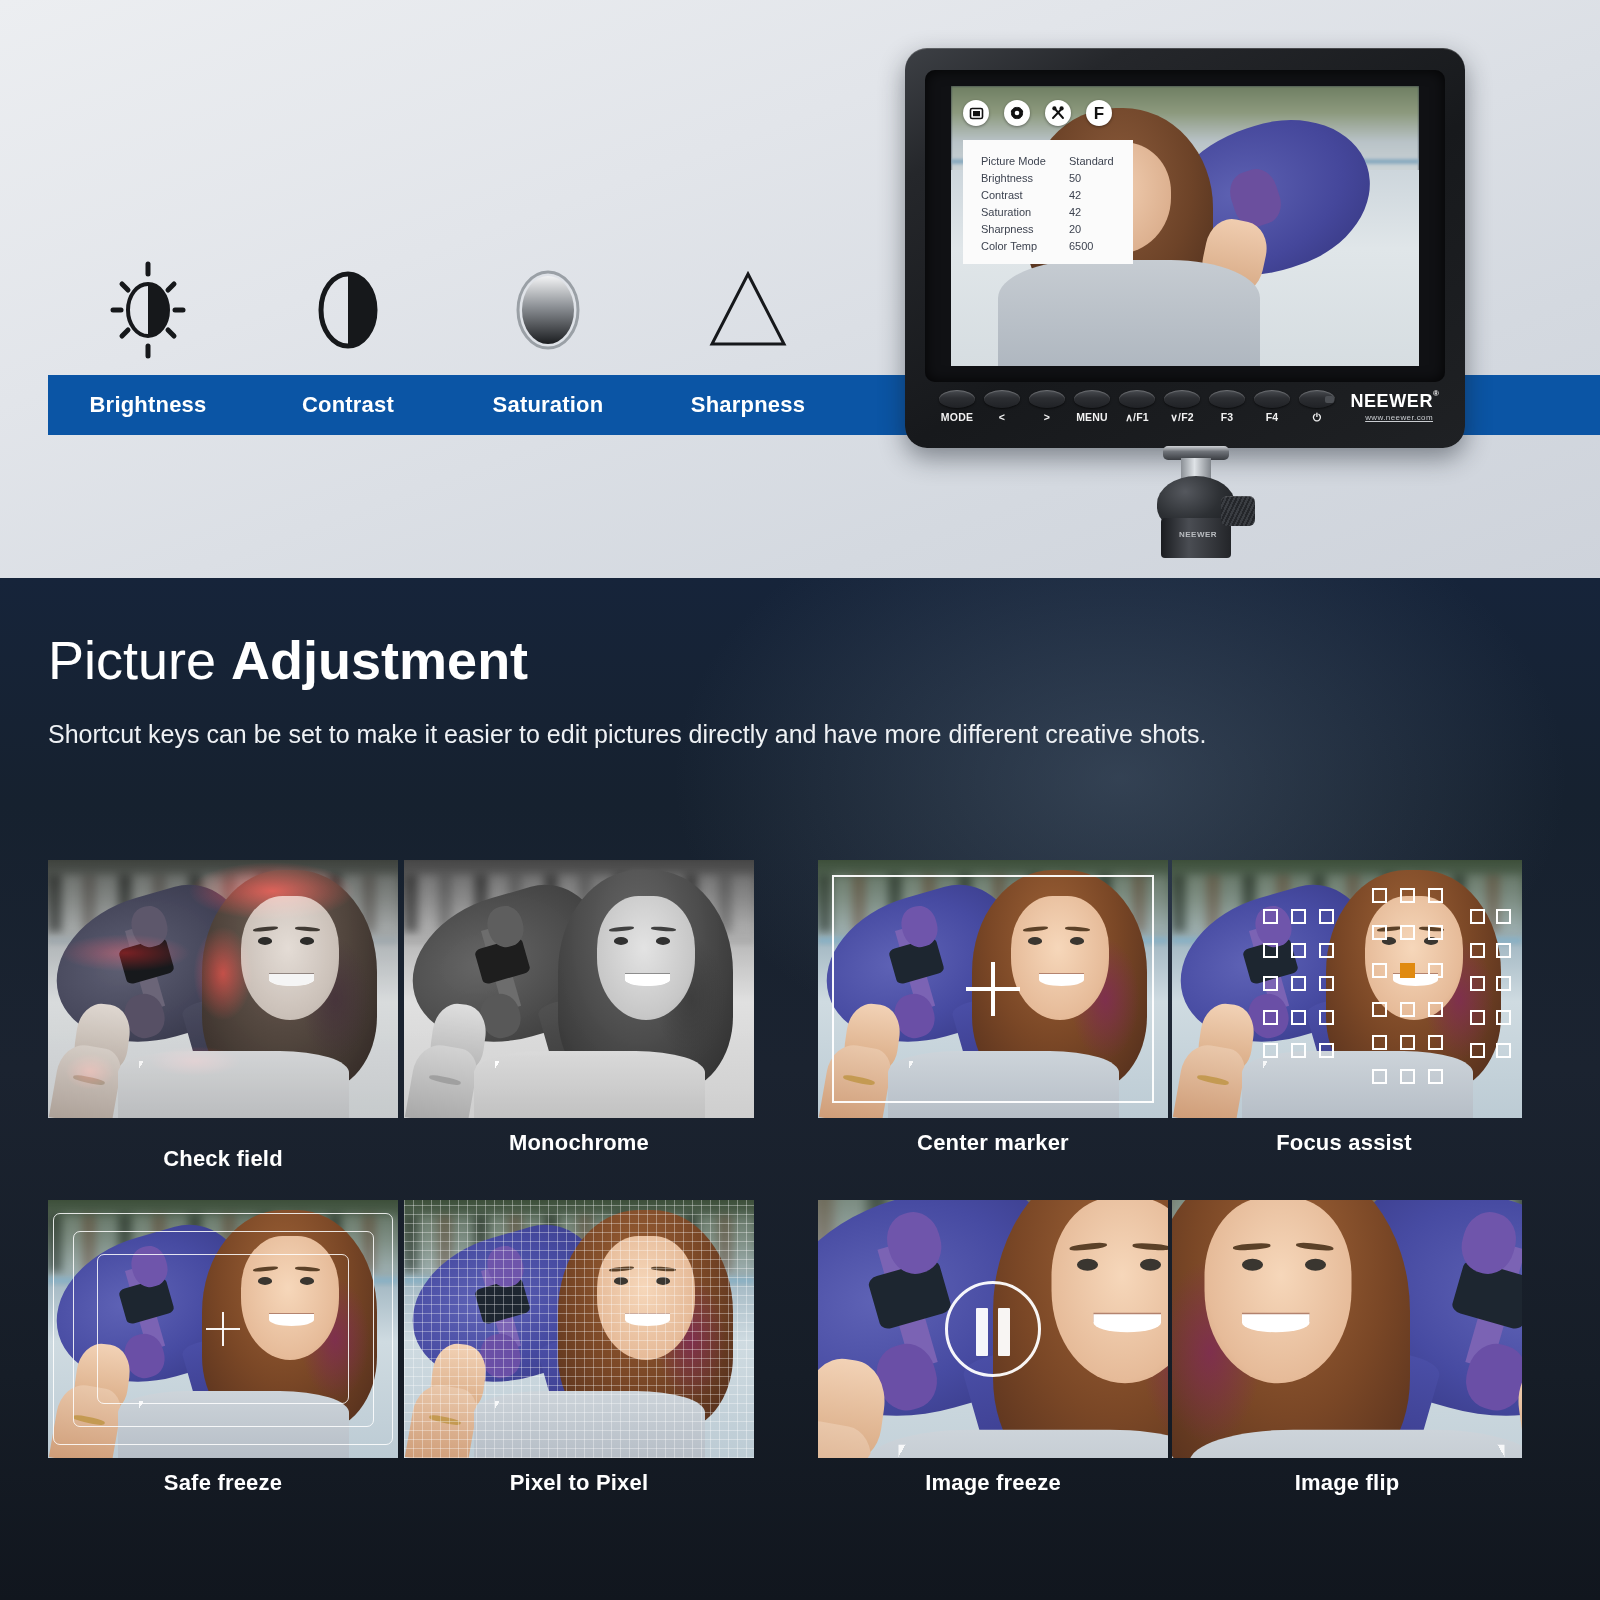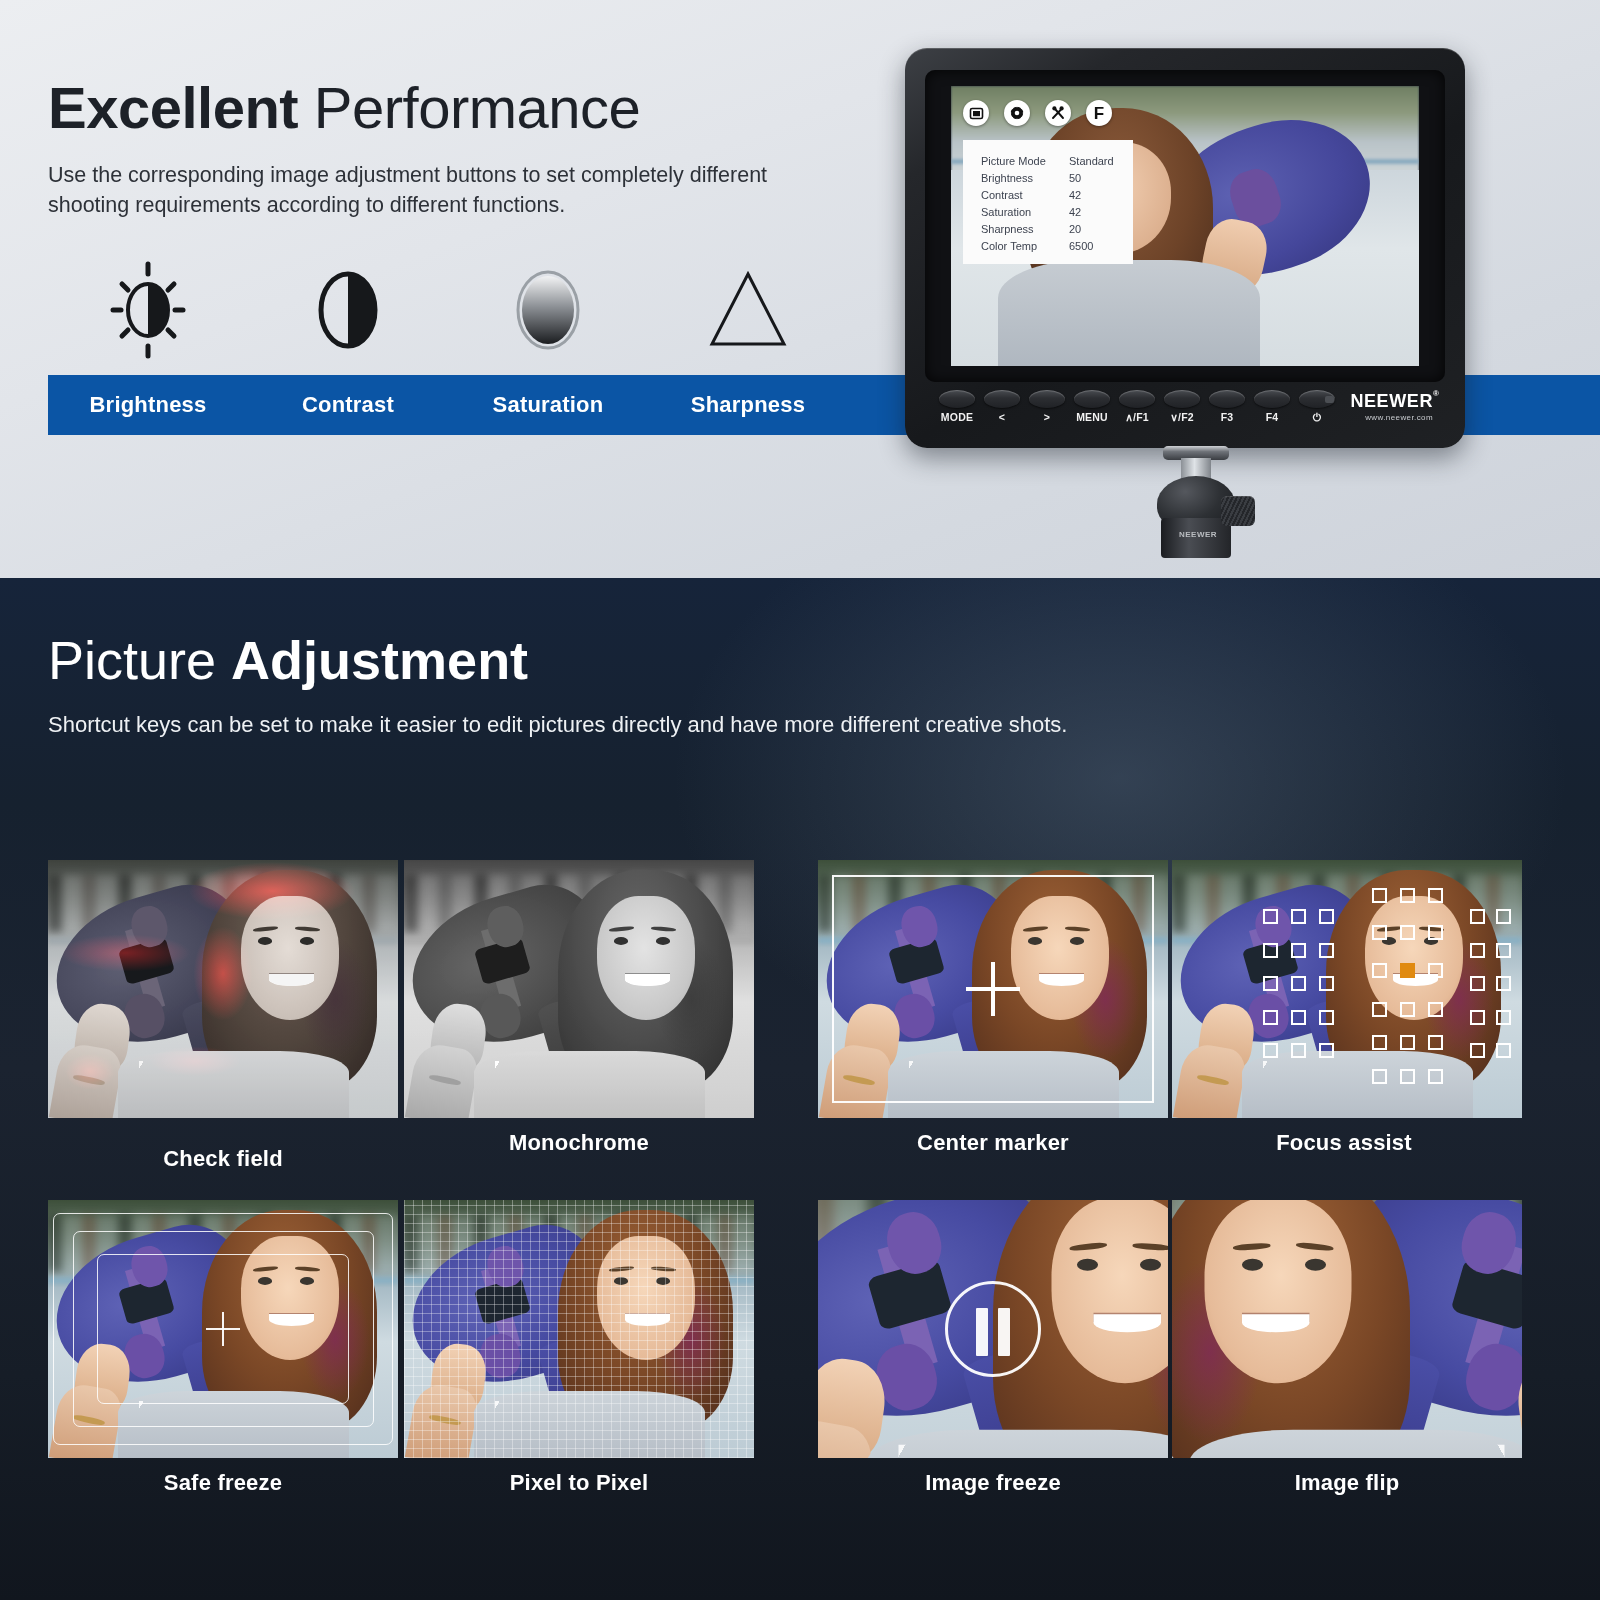--- a/index.html
+++ b/index.html
@@ -138,21 +138,21 @@
   }
   .led{
     position:absolute; left:400px; top:8px; width:9px; height:7px;
     background:#4b4e53; border-radius:2px;
   }
   .brand{ position:absolute; right:12px; top:3px; text-align:right; }
   .brand .bname{
     color:#fff; font-size:18px; font-weight:bold; letter-spacing:.6px; position:relative;
   }
   .brand .bname sup{ font-size:8px; position:absolute; top:-2px; }
-  .brand .burl{ color:#c9ccd0; font-size:8px; letter-spacing:.4px; margin-top:1px; }
+  .brand .burl{ color:#c9ccd0; font-size:8px; letter-spacing:.4px; margin-top:1px;text-decoration:underline; }
 
   
   .mount{ position:absolute; left:232px; top:398px; width:120px; height:112px; }
   .mount .disc{
     position:absolute; left:26px; top:0; width:66px; height:14px; border-radius:5px;
     background:linear-gradient(180deg,#cfd2d6 0%,#6e7278 40%,#3a3d42 100%);
   }
   .mount .stem{
     position:absolute; left:44px; top:12px; width:30px; height:22px;
     background:linear-gradient(90deg,#8b9096,#dfe3e7 45%,#80858b);
@@ -181,21 +181,21 @@
     background:
       radial-gradient(ellipse 620px 420px at 1120px 200px, rgba(92,110,132,.42) 0%, rgba(30,42,58,0) 72%),
       linear-gradient(180deg,#16243a 0%,#16212f 22%,#1b2330 48%,#161d27 78%,#11161e 100%);
     overflow:hidden;
   }
   .bottom-copy{ position:absolute; left:48px; top:54px; }
   .h2{ font-size:54px; line-height:1.05; color:#ffffff; white-space:nowrap; }
   .h2 .light{ font-weight:300; }
   .h2 .bold{ font-weight:bold; }
   .sub2{
-    margin-top:20px; font-size:22px; line-height:1.42; color:#eef1f4; font-weight:300;
+    margin-top:28px; font-size:25px; line-height:1.42; color:#eef1f4; font-weight:300;
   }
 
   
   .panel-grid{ position:absolute; left:0; top:0; width:1600px; height:1022px; }
   .panel{ position:absolute; overflow:hidden; background:#20303f; }
   .caption{
     position:absolute; color:#fff; font-size:22px; font-weight:bold;
     text-align:center; letter-spacing:.2px; white-space:nowrap;
   }
 
@@ -366,27 +366,20 @@
     background:rgba(255,255,255,.95); border-radius:1px;
   }
   .ov-pause::before{ left:28px; }
   .ov-pause::after{ right:28px; }
 </style>
 </head>
 <body>
 
 <div class="top-section">
 
-  <div class="top-copy">
-    <div class="h1">
-      <span class="bold">Excellent</span>
-      <span class="light">Performance</span>
-    </div>
-    <div class="subcopy">Use the corresponding image adjustment buttons to set completely different shooting requirements according to different functions.</div>
-  </div>
 
   <div class="icon-row">
     <div class="icon-cell">
       <span>
         <svg width="104" height="104" viewBox="0 0 104 104">
           <ellipse cx="52" cy="52" rx="20" ry="26" fill="none" stroke="#16181b" stroke-width="4"></ellipse>
           <path d="M52 26 a20 26 0 0 1 0 52 z" fill="#16181b"></path>
           <g stroke="#16181b" stroke-width="5" stroke-linecap="round">
             <line x1="52" y1="6" x2="52" y2="16"></line>
             <line x1="52" y1="88" x2="52" y2="98"></line>

